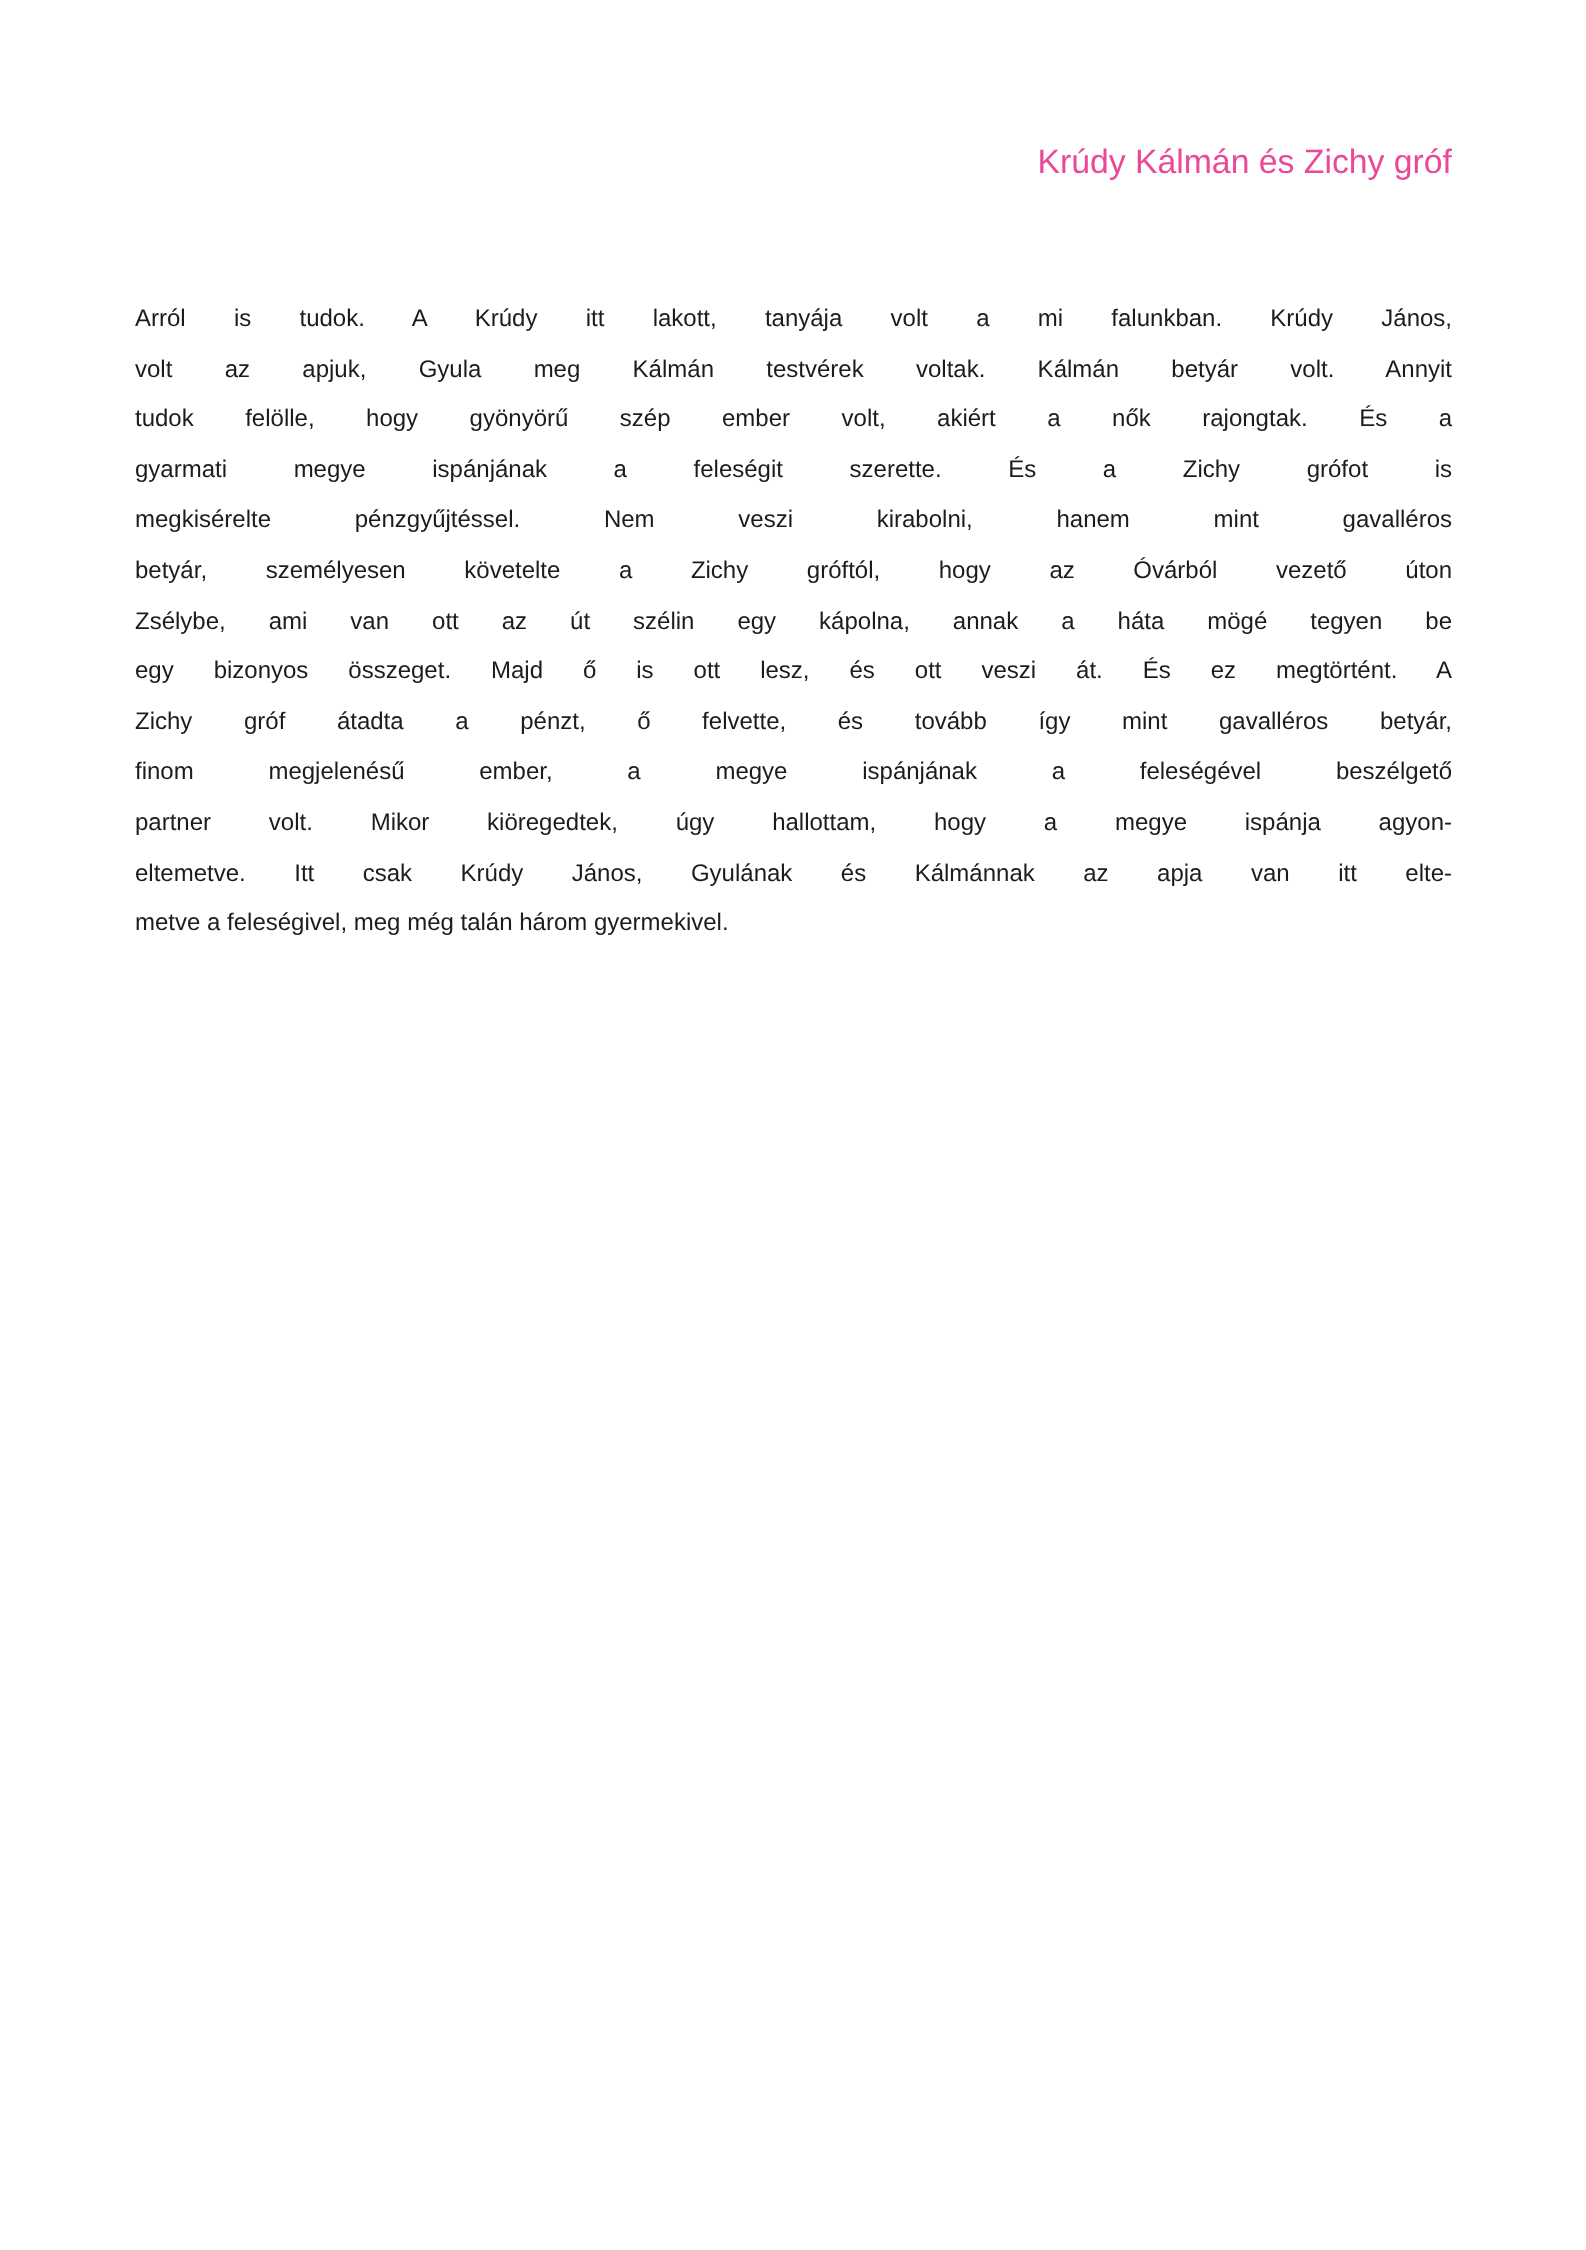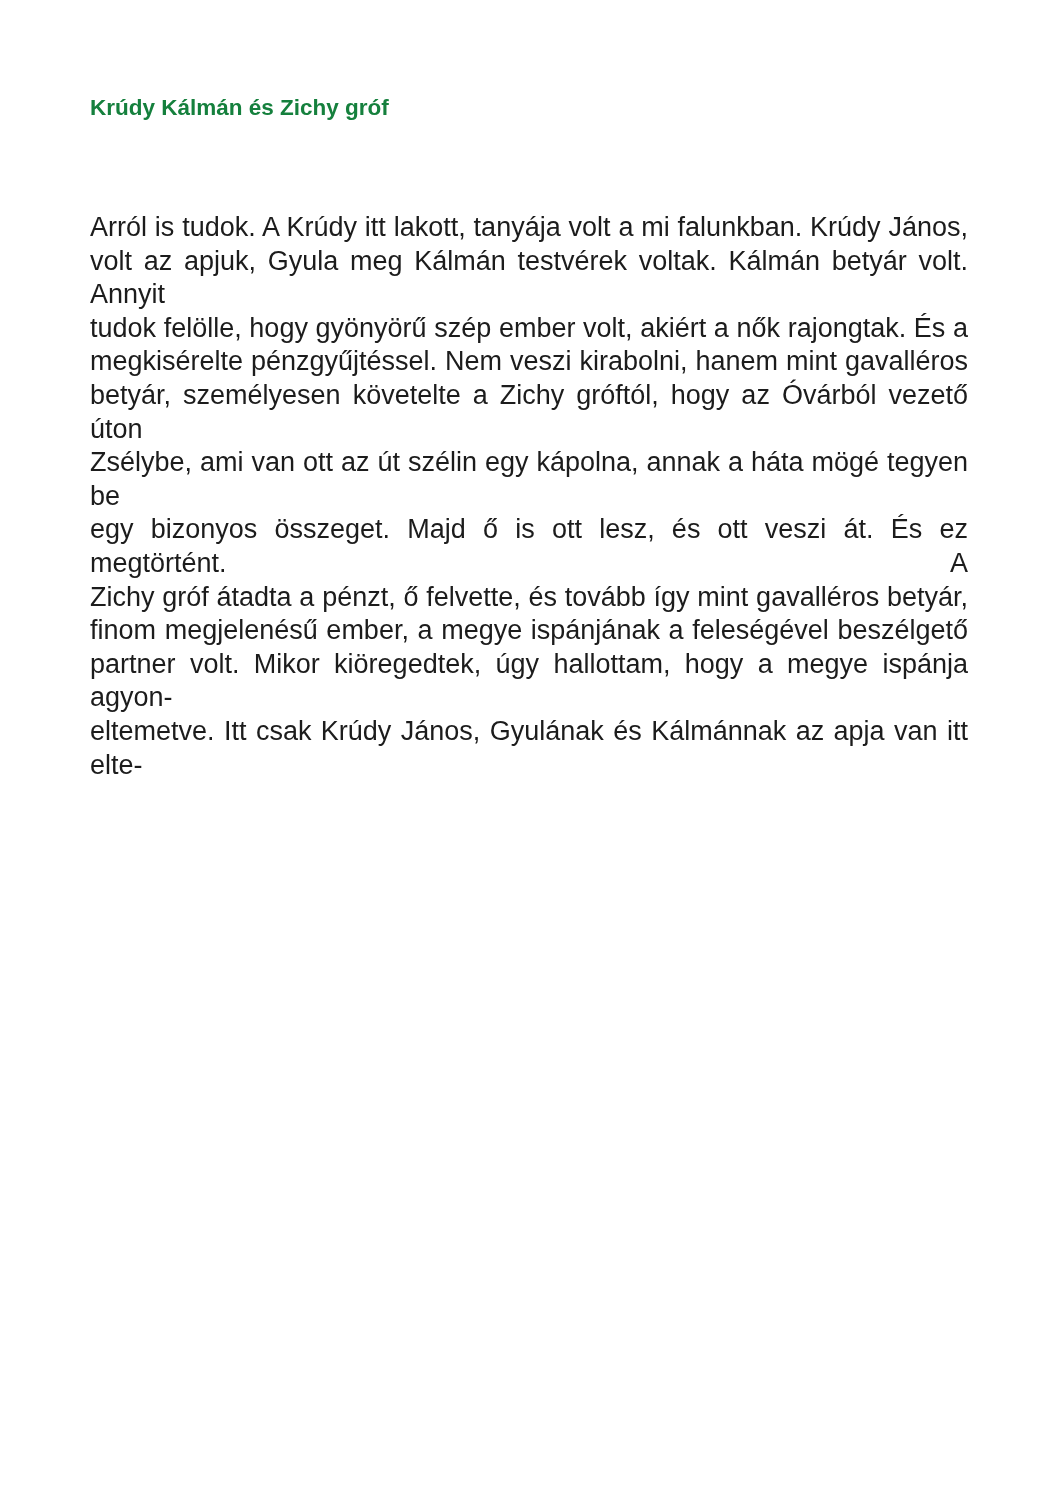--- a/index.html
+++ b/index.html
@@ -15,56 +15,57 @@
     font-family: "Liberation Sans", "DejaVu Sans", sans-serif;
     color: #1c1c1c;
     overflow: hidden;
   }
   .doc-title {
     position: absolute;
     top: 91px;
     left: 90px;
     width: 878px;
     margin: 0;
-    text-align: left;
+    text-align: right;
     font-size: 22.5px;
-    font-weight: 700;
+    font-weight: 400;
     line-height: 33px;
-    color: #15803d;
+    color: #ec4899;
   }
   .doc-body {
     position: absolute;
     top: 196px;
     left: 90px;
     width: 878px;
-    font-size: 27px;
+    font-size: 16px;
     font-weight: 400;
     line-height: 33.6px;
-    margin-top: 15px;
   }
   .text-line {
     text-align: justify;
     text-align-last: justify;
     white-space: normal;
   }
   .text-line:last-child {
     text-align-last: left;
   }
 </style>
 </head>
 <body>
 
 <div class="page">
   <h1 class="doc-title">Krúdy Kálmán és Zichy gróf</h1>
   <div class="doc-body">
       <div class="text-line">Arról is tudok. A Krúdy itt lakott, tanyája volt a mi falunkban. Krúdy János,</div>
       <div class="text-line">volt az apjuk, Gyula meg Kálmán testvérek voltak. Kálmán betyár volt. Annyit</div>
       <div class="text-line">tudok felölle, hogy gyönyörű szép ember volt, akiért a nők rajongtak. És a</div>
+      <div class="text-line">gyarmati megye ispánjának a feleségit szerette. És a Zichy grófot is</div>
       <div class="text-line">megkisérelte pénzgyűjtéssel. Nem veszi kirabolni, hanem mint gavalléros</div>
       <div class="text-line">betyár, személyesen követelte a Zichy gróftól, hogy az Óvárból vezető úton</div>
       <div class="text-line">Zsélybe, ami van ott az út szélin egy kápolna, annak a háta mögé tegyen be</div>
       <div class="text-line">egy bizonyos összeget. Majd ő is ott lesz, és ott veszi át. És ez megtörtént. A</div>
       <div class="text-line">Zichy gróf átadta a pénzt, ő felvette, és tovább így mint gavalléros betyár,</div>
       <div class="text-line">finom megjelenésű ember, a megye ispánjának a feleségével beszélgető</div>
       <div class="text-line">partner volt. Mikor kiöregedtek, úgy hallottam, hogy a megye ispánja agyon-</div>
       <div class="text-line">eltemetve. Itt csak Krúdy János, Gyulának és Kálmánnak az apja van itt elte-</div>
+      <div class="text-line">metve a feleségivel, meg még talán három gyermekivel.</div>
     </div>
 </div>
 
 </body></html>

